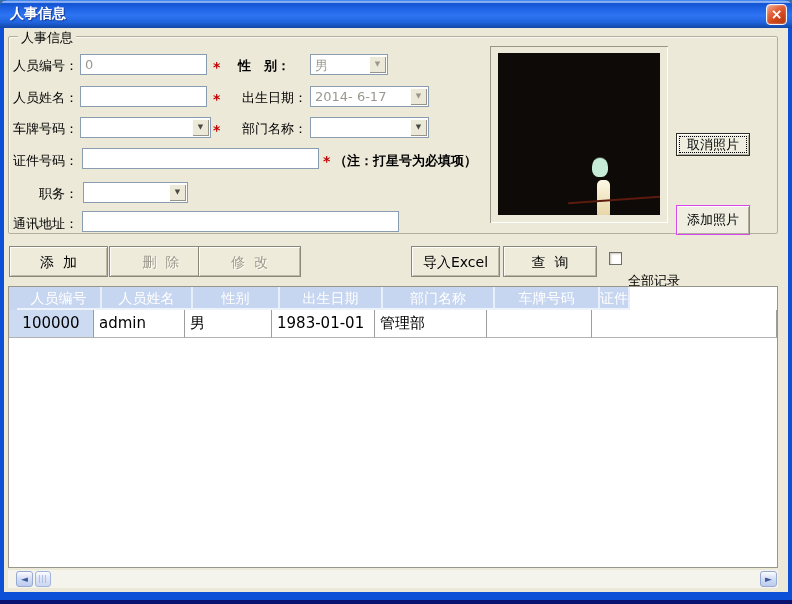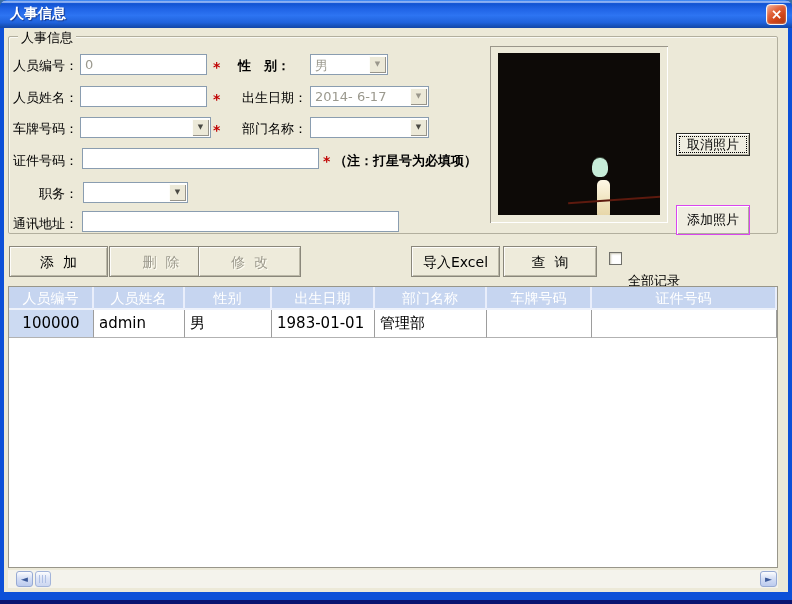--- a/index.html
+++ b/index.html
@@ -69,21 +69,21 @@
     font-family:inherit; }
   .flatbtn.off { color:#9d9a8d; text-shadow:1px 1px 0 #fffef5; cursor:default; }
 
   .chk { position:absolute; left:605px; top:224px; width:13px; height:13px; background:#fff;
     border:1px solid #70706a; box-shadow:inset 1px 1px 2px #c9c6b6; cursor:pointer; }
   .chk-label { position:absolute; left:624px; top:212px; font-size:13px; cursor:pointer;margin-top:32px; }
 
   
   .grid { position:absolute; left:4px; top:258px; width:770px; height:282px; background:#fff;
     border:1px solid #98968a; }
-  .grid-header { position:absolute; left:0; top:0; width:768px; height:23px; display:flex; background:#c6d5f0; }
+  .grid-header { position:absolute; left:0; top:0; width:621px; height:23px; display:flex; background:#c6d5f0;padding-left:8px; }
   .hcell { color:#fff; font-size:14px; text-align:center; line-height:22px;
     border-right:2px solid #e9eefb; border-bottom:2px solid #eef2fb; overflow:hidden; white-space:nowrap; }
   .grid-row { position:absolute; left:0; top:23px; width:768px; height:28px; display:flex; }
   .cell { font-size:15px; color:#000; border-right:1px solid #9d9d9d; border-bottom:1px solid #b2b2b2;
     padding:4px 5px 0; background:#fff; overflow:hidden; white-space:nowrap; }
   .cell.rowhead { background:#ccdaf2; text-align:center; padding-left:0; padding-right:0; }
   .c0{width:85px;} .c1{width:91px;} .c2{width:87px;} .c3{width:103px;} .c4{width:112px;} .c5{width:105px;} .c6{flex:1;}
 
   
   .sb-track { position:absolute; left:4px; top:542px; width:770px; height:18px; background:#f4f3ec; }

